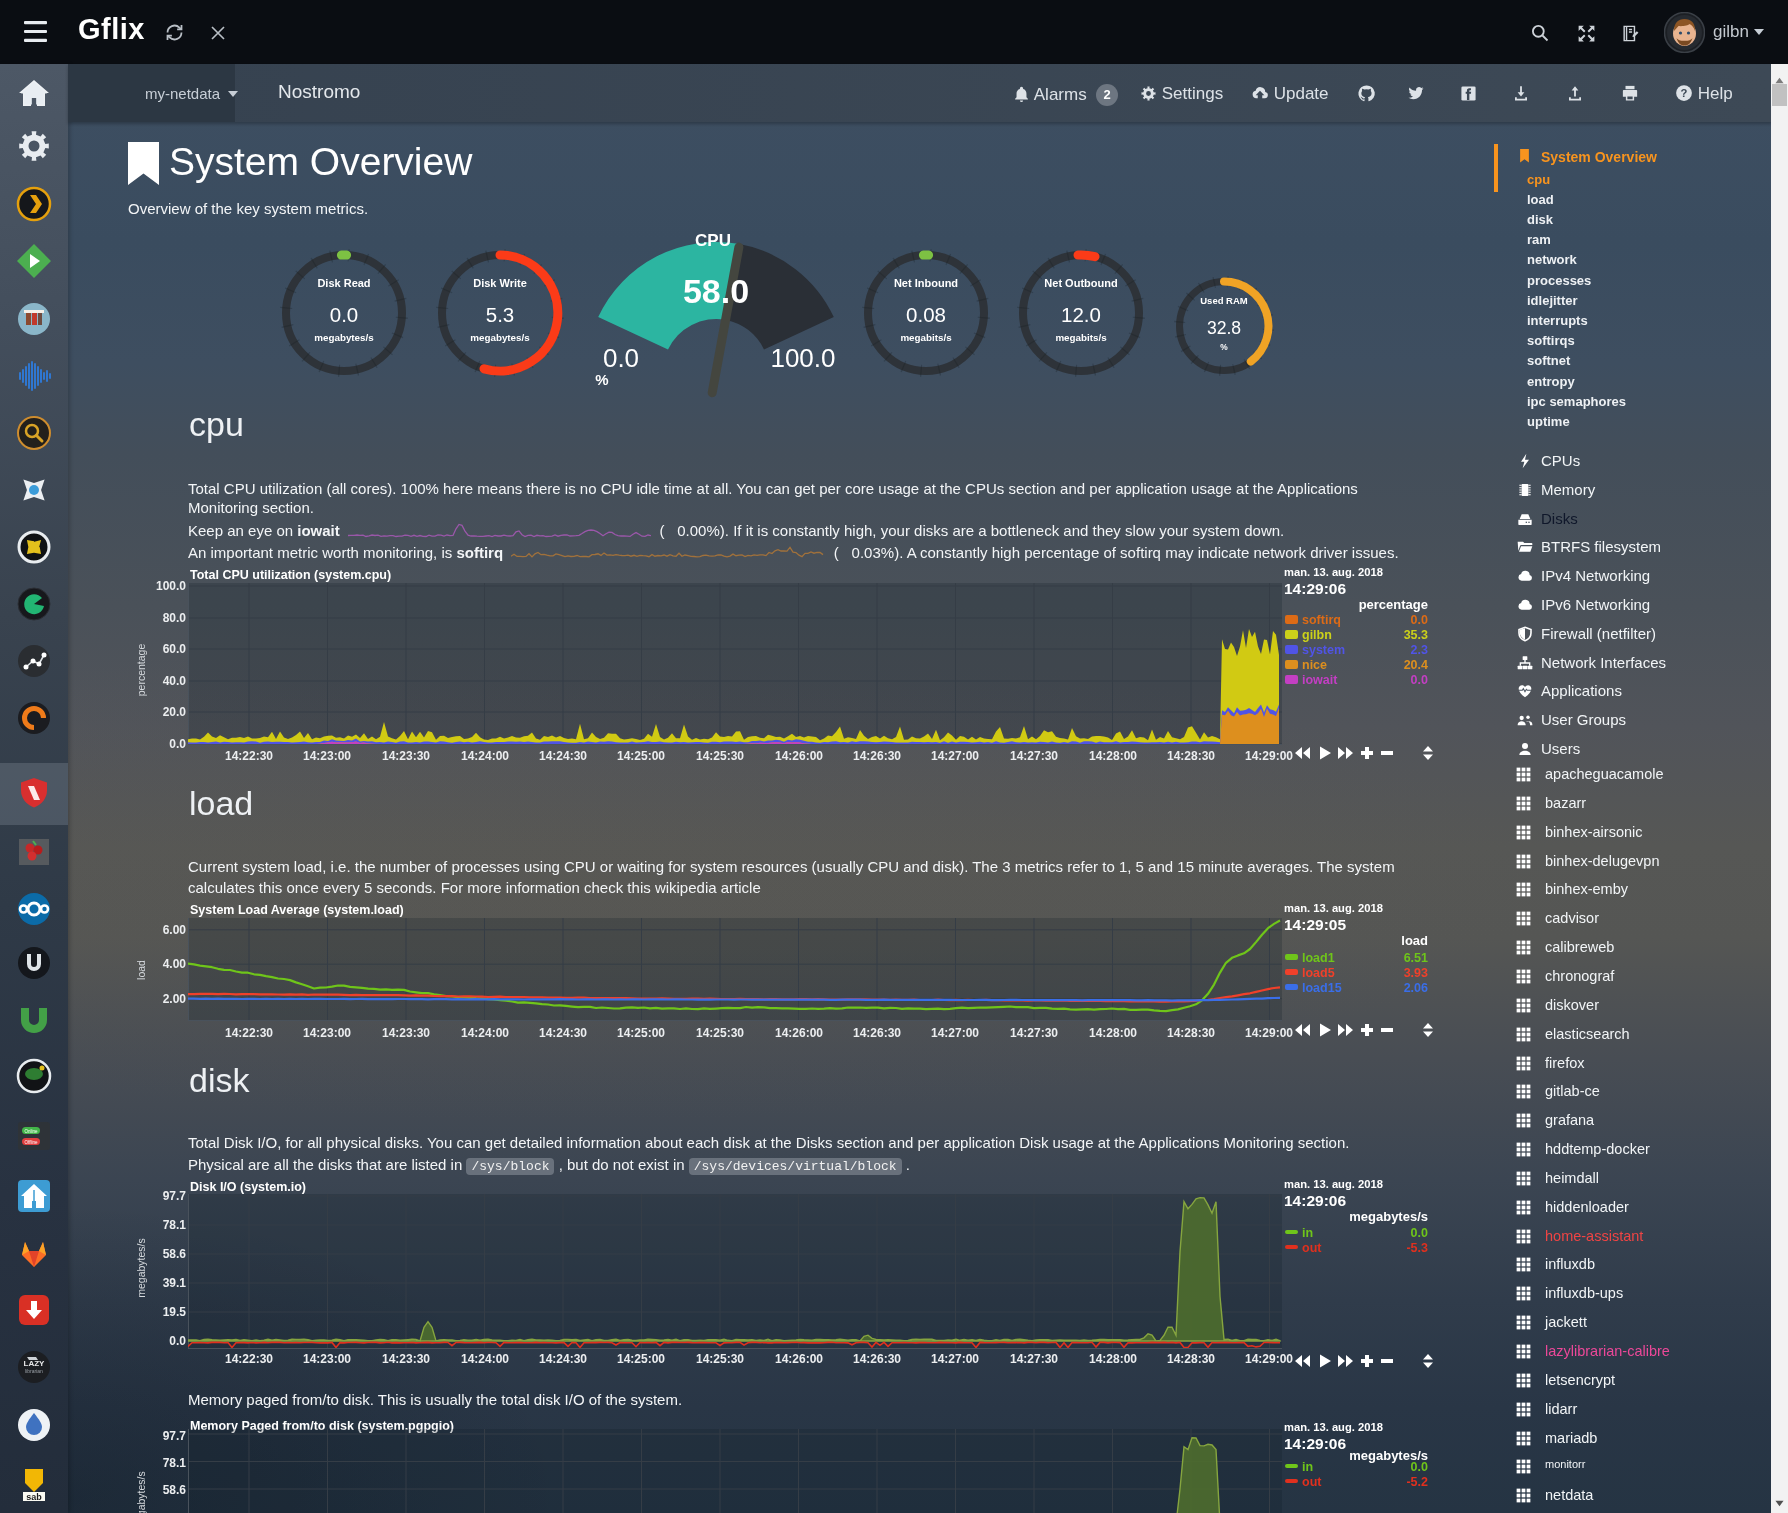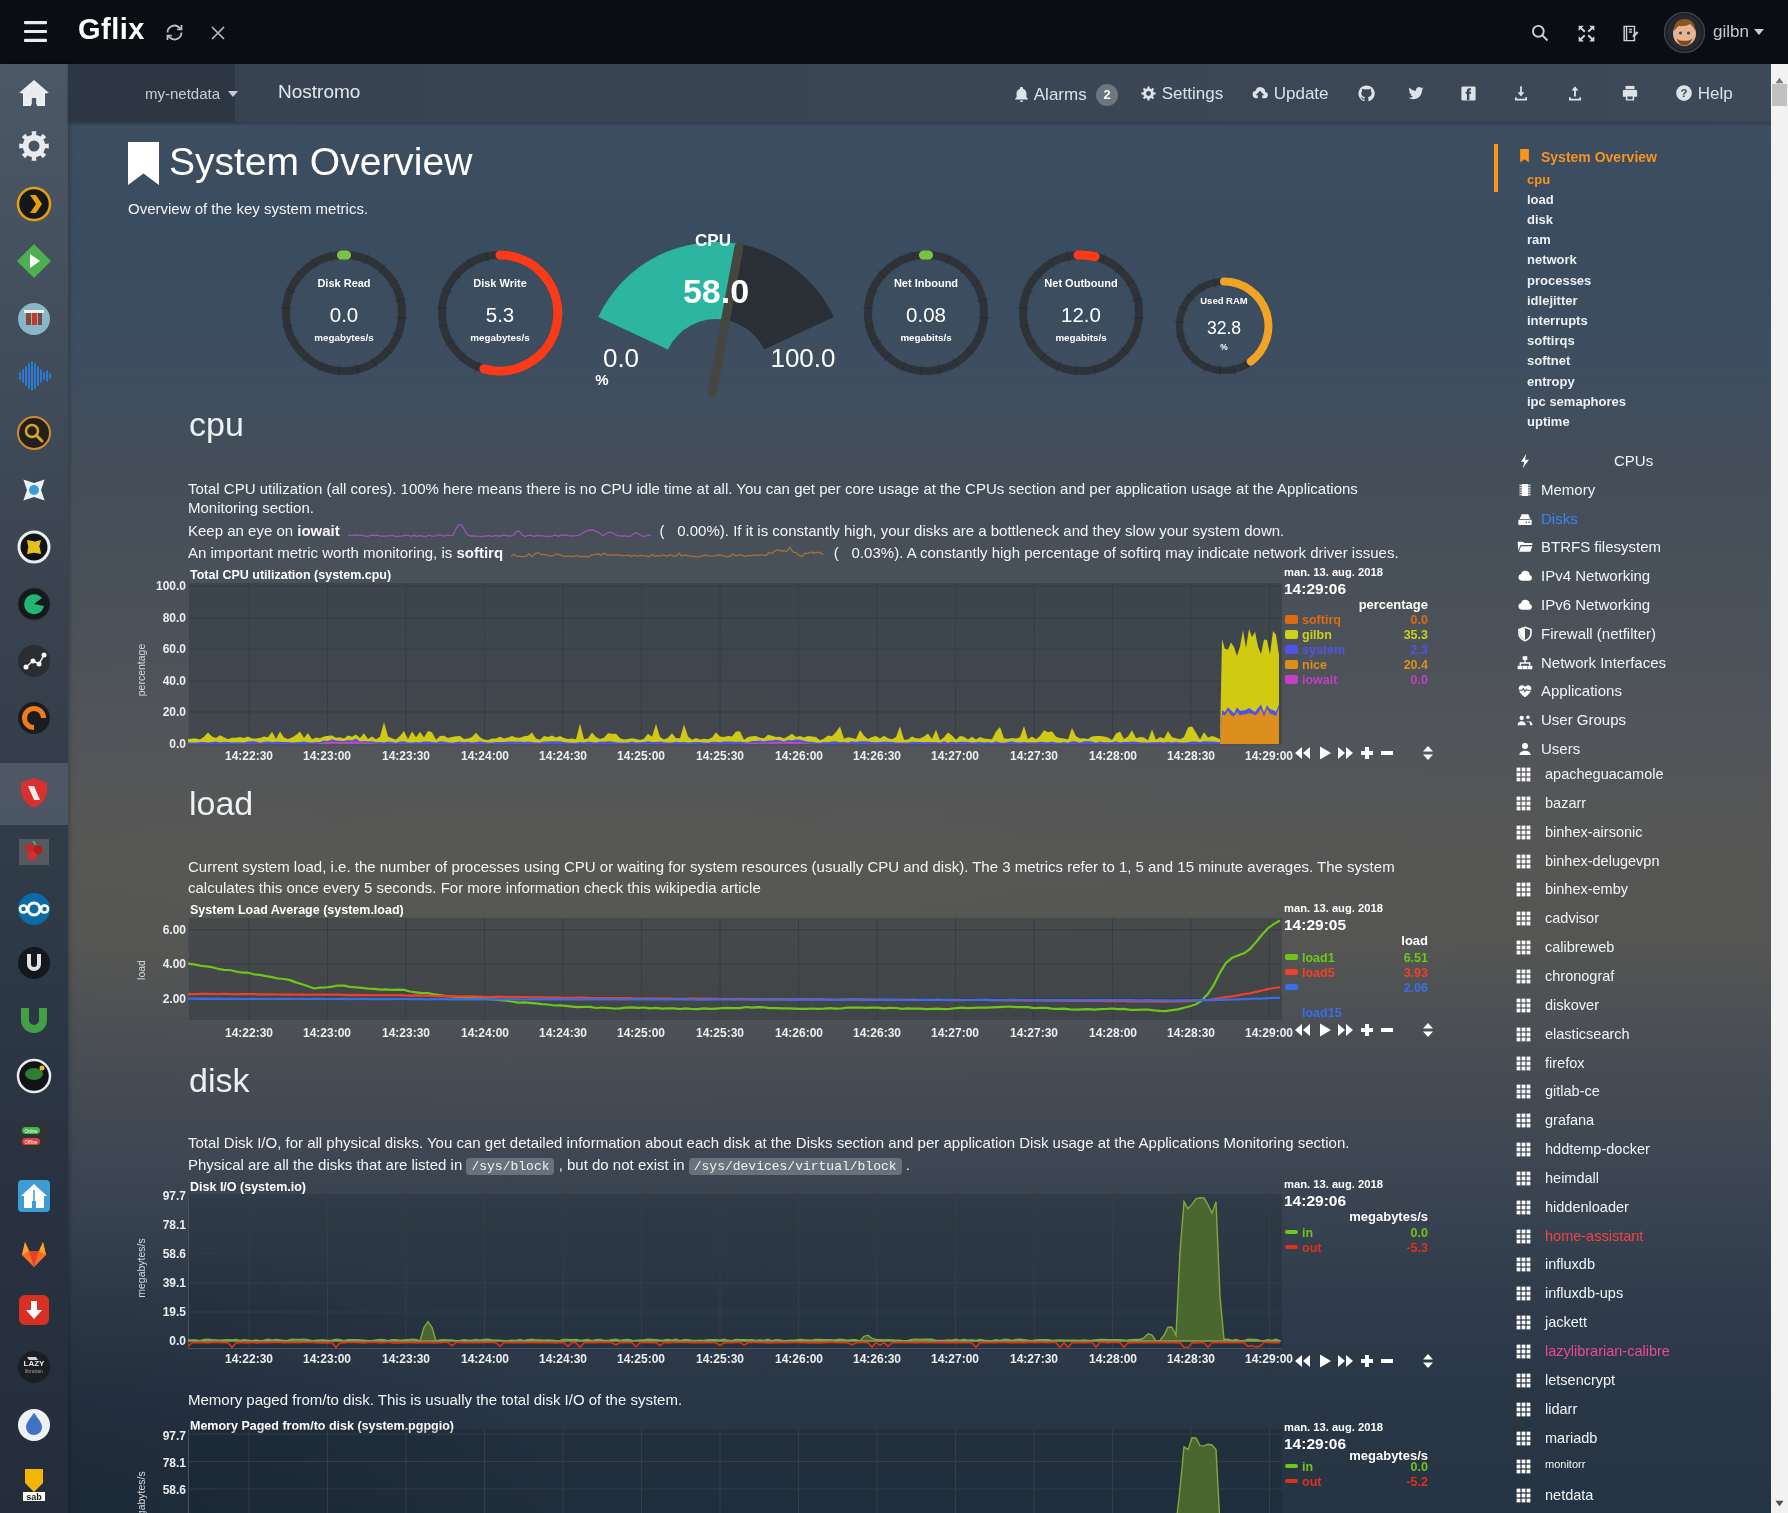--- a/index.html
+++ b/index.html
@@ -495,21 +495,21 @@
 <div class="abs ldate" style="left:1284px;top:902px">man. 13. aug. 2018</div>
 <div class="abs ltime" style="left:1284px;top:916px">14:29:05</div>
 <div class="abs lunit" style="left:1284px;top:933px;width:144px">load</div>
 <div class="abs" style="left:1285px;top:954px;width:13px;height:6px;background:#6fc51a;border-radius:2px"></div>
 <div class="abs lname" style="left:1302px;top:951px;color:#6fc51a">load1</div>
 <div class="abs lval" style="left:1304px;top:951px;width:124px;color:#6fc51a">6.51</div>
 <div class="abs" style="left:1285px;top:969px;width:13px;height:6px;background:#f0402a;border-radius:2px"></div>
 <div class="abs lname" style="left:1302px;top:966px;color:#f0402a">load5</div>
 <div class="abs lval" style="left:1304px;top:966px;width:124px;color:#f0402a">3.93</div>
 <div class="abs" style="left:1285px;top:984px;width:13px;height:6px;background:#3a6ee8;border-radius:2px"></div>
-<div class="abs lname" style="left:1302px;top:1006px;color:#3a6ee8">load15</div>
+<div class="abs lname" style="left:1302px;top:981px;color:#3a6ee8">load15</div>
 <div class="abs lval" style="left:1304px;top:981px;width:124px;color:#3a6ee8">2.06</div>
 <svg class="abs" style="left:1292px;top:1022px" width="150" height="16" viewBox="0 0 150 16" fill="#fff">
     <path d="M10 2v12L3 8zM18 2v12l-7-6z"></path>
     <path d="M28 1.5 39 8l-11 6.5z"></path>
     <path d="M46 2l7 6-7 6zM54 2l7 6-7 6z"></path>
     <path d="M73 2h4v4h4v4h-4v4h-4v-4h-4V6h4z"></path>
     <rect x="89" y="6" width="12" height="4"></rect>
     <path d="M131 6.5 136 1l5 5.5zM131 9.5h10L136 15z"></path>
   </svg>
 
@@ -636,35 +636,35 @@
 <div class="abs" style="left:1527px;top:292.69999999999993px;font-size:13px;font-weight:bold;color:#eef1f4">idlejitter</div>
 <div class="abs" style="left:1527px;top:312.8999999999999px;font-size:13px;font-weight:bold;color:#eef1f4">interrupts</div>
 <div class="abs" style="left:1527px;top:333.0999999999999px;font-size:13px;font-weight:bold;color:#eef1f4">softirqs</div>
 <div class="abs" style="left:1527px;top:353.2999999999999px;font-size:13px;font-weight:bold;color:#eef1f4">softnet</div>
 <div class="abs" style="left:1527px;top:373.4999999999999px;font-size:13px;font-weight:bold;color:#eef1f4">entropy</div>
 <div class="abs" style="left:1527px;top:393.6999999999999px;font-size:13px;font-weight:bold;color:#eef1f4">ipc semaphores</div>
 <div class="abs" style="left:1527px;top:413.89999999999986px;font-size:13px;font-weight:bold;color:#eef1f4">uptime</div>
 <div class="abs" style="left:1517px;top:453px"><svg width="16" height="16" viewBox="0 0 24 24" fill="#fff">
       <path d="M14 1 6 13h5l-2.5 10L18 10h-6l2-9z"></path>
     </svg></div>
-<div class="abs" style="left:1614px;top:452px;font-size:15px;color:#f2f5f7">CPUs</div>
+<div class="abs" style="left:1541px;top:452px;font-size:15px;color:#f2f5f7">CPUs</div>
 <div class="abs" style="left:1517px;top:481.8px"><svg width="16" height="16" viewBox="0 0 24 24" fill="#fff">
       <rect x="7" y="3" width="10" height="18" rx="1"></rect>
       <g stroke="#fff" stroke-width="1.6">
         <path d="M7 5H3.5M7 8.5H3.5M7 12H3.5M7 15.5H3.5M7 19H3.5M17 5h3.5M17 8.5h3.5M17 12h3.5M17 15.5h3.5M17 19h3.5"></path>
       </g>
     </svg></div>
 <div class="abs" style="left:1541px;top:480.8px;font-size:15px;color:#f2f5f7">Memory</div>
 <div class="abs" style="left:1517px;top:510.6px"><svg width="16" height="16" viewBox="0 0 24 24" fill="#fff">
       <path d="M2 13h20v7a1 1 0 0 1-1 1H3a1 1 0 0 1-1-1z"></path>
       <path d="M4 12 7 5h10l3 7z"></path>
       <rect x="13" y="16" width="2" height="2" fill="#55606c"></rect>
       <rect x="17" y="16" width="2" height="2" fill="#55606c"></rect>
     </svg></div>
-<div class="abs" style="left:1541px;top:509.6px;font-size:15px;color:#3b82f6">Disks</div>
+<div class="abs" style="left:1541px;top:509.6px;font-size:15px;color:#0f172a">Disks</div>
 <div class="abs" style="left:1517px;top:539.4px"><svg width="16" height="16" viewBox="0 0 24 24" fill="#fff">
       <path d="M1 4h8l2 2h11a1 1 0 0 1 1 1v2H6.5a2 2 0 0 0-1.9 1.3L2 17.5z"></path>
       <path d="M3 19l3-8h17l-3 8z"></path>
     </svg></div>
 <div class="abs" style="left:1541px;top:538.4px;font-size:15px;color:#f2f5f7">BTRFS filesystem</div>
 <div class="abs" style="left:1517px;top:568.1999999999999px"><svg width="16" height="16" viewBox="0 0 24 24" fill="#fff">
       <path d="M7 19a5 5 0 0 1-.8-9.9A6.5 6.5 0 0 1 19 10.5 4.3 4.3 0 0 1 18.5 19z"></path>
     </svg></div>
 <div class="abs" style="left:1541px;top:567.1999999999999px;font-size:15px;color:#f2f5f7">IPv4 Networking</div>
 <div class="abs" style="left:1517px;top:596.9999999999999px"><svg width="16" height="16" viewBox="0 0 24 24" fill="#fff">

